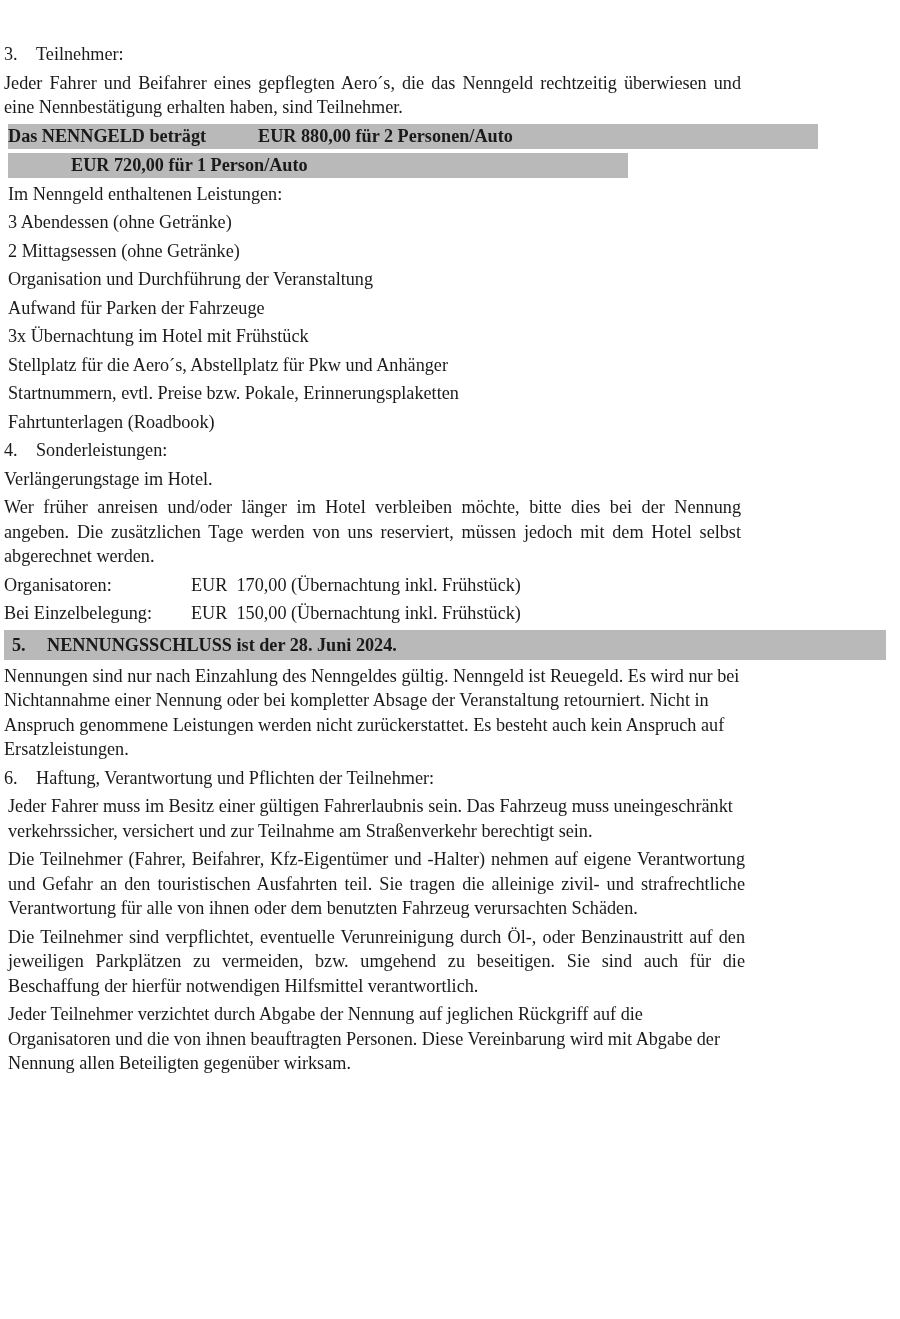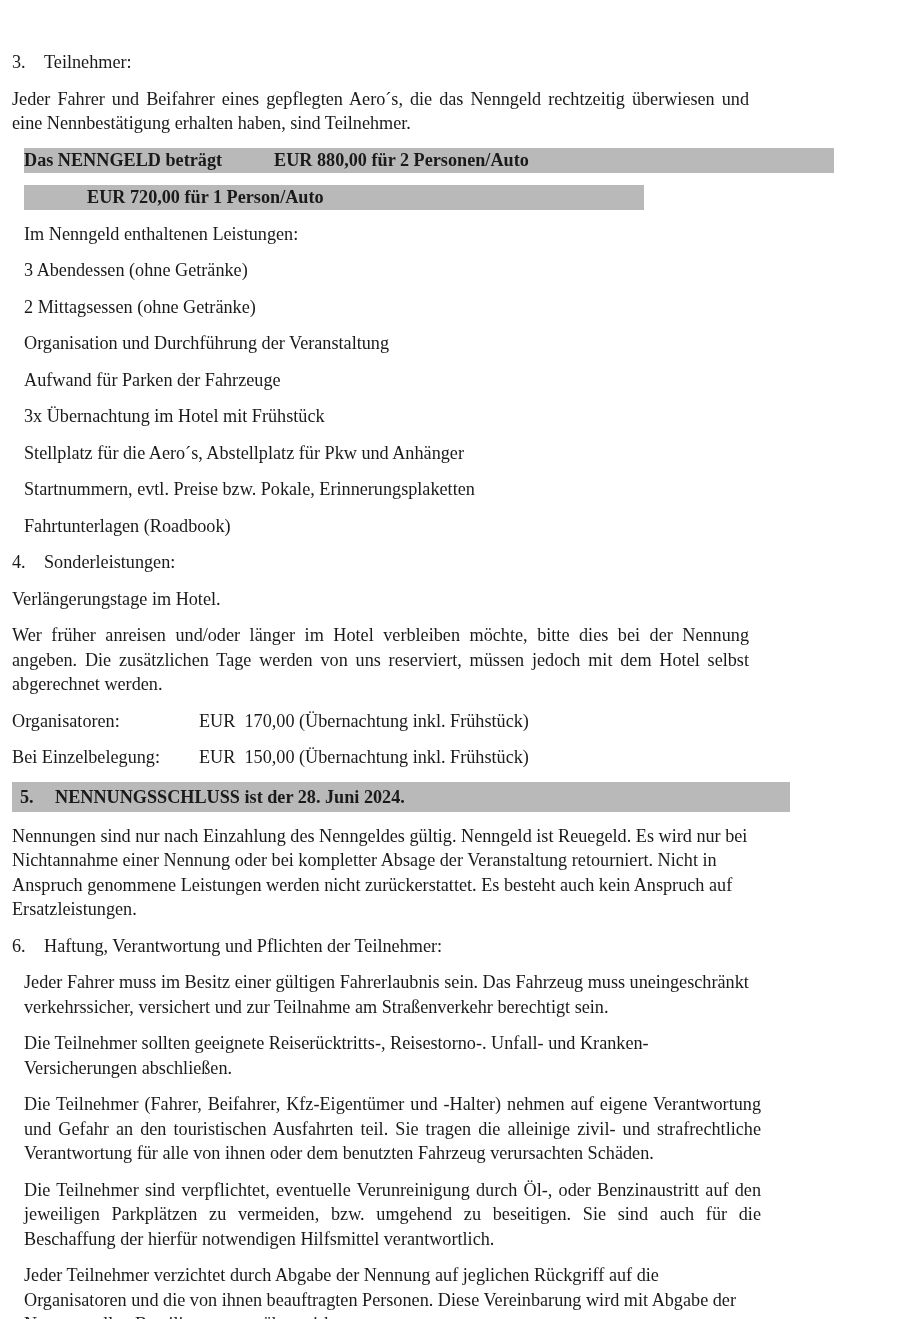--- a/index.html
+++ b/index.html
@@ -13,21 +13,21 @@
     height: 1319px;
     box-sizing: border-box;
     padding-top: 38px;
     background: #ffffff;
     font-family: "Liberation Serif", "DejaVu Serif", serif;
     font-size: 18.2px;
     line-height: 24.5px;
     color: #1a1a1a;
     overflow: hidden;
   }
-  .page p, .page div { margin: 12px; }
+  .page p, .page div { margin: 4px; }
 
   .num-heading { margin-left: 65px; }
   .num { display: inline-block; width: 32px; }
 
   .indent { margin-left: 97px; width: 737px; }
   .justify { text-align: justify; }
 
   .mt-s3para  { margin-top: 19.5px; }
   .mt-box1    { margin-top: 12px; }
   .mt-list    { margin-top: 10px; }
@@ -62,21 +62,21 @@
   }
 
   .list { margin-left: 30px; }
 
   .price-row { margin-left: 150px; }
   .price-label { display: inline-block; width: 187px; }
 
   
   .box5 {
     margin-left: 57px;
-    width: 778px;
+    width: 882px;
     height: 30px;
     line-height: 30px;
     background: #b9b9b9;
     padding-left: 8px;
     box-sizing: border-box;
     font-weight: bold;
   }
   .num5 { display: inline-block; width: 35px; }
 </style>
 </head>
@@ -125,19 +125,18 @@
   <div class="box5 mt-box5">
     <span class="num5">5.</span><span>NENNUNGSSCHLUSS ist der 28. Juni 2024.</span>
   </div>
   <p class="indent mt-s5para">Nennungen sind nur nach Einzahlung des Nenngeldes gültig. Nenngeld ist Reuegeld. Es wird nur bei Nichtannahme einer Nennung oder bei kompletter Absage der Veranstaltung retourniert. Nicht in Anspruch genommene Leistungen werden nicht zurückerstattet. Es besteht auch kein Anspruch auf Ersatzleistungen.</p>
 
   <div class="num-heading mt-s6head">
     <span class="num">6.</span><span>Haftung, Verantwortung und Pflichten der Teilnehmer:</span>
   </div>
   <div class="mt-s6body">
     <p class="indent">Jeder Fahrer muss im Besitz einer gültigen Fahrerlaubnis sein. Das Fahrzeug muss uneingeschränkt verkehrssicher, versichert und zur Teilnahme am Straßenverkehr berechtigt sein.</p>
-    <p class="indent">Die Teilnehmer sollten geeignete Reiserücktritts-, Reisestorno-. Unfall- und Kranken-Versicherungen abschließen.</p>
     <p class="indent justify">Die Teilnehmer (Fahrer, Beifahrer, Kfz-Eigentümer und -Halter) nehmen auf eigene Verantwortung und Gefahr an den touristischen Ausfahrten teil. Sie tragen die alleinige zivil- und strafrechtliche Verantwortung für alle von ihnen oder dem benutzten Fahrzeug verursachten Schäden.</p>
     <p class="indent justify">Die Teilnehmer sind verpflichtet, eventuelle Verunreinigung durch Öl-, oder Benzinaustritt auf den jeweiligen Parkplätzen zu vermeiden, bzw. umgehend zu beseitigen. Sie sind auch für die Beschaffung der hierfür notwendigen Hilfsmittel verantwortlich.</p>
     <p class="indent">Jeder Teilnehmer verzichtet durch Abgabe der Nennung auf jeglichen Rückgriff auf die Organisatoren und die von ihnen beauftragten Personen. Diese Vereinbarung wird mit Abgabe der Nennung allen Beteiligten gegenüber wirksam.</p>
   </div>
 
 </div>
 
 </body></html>

